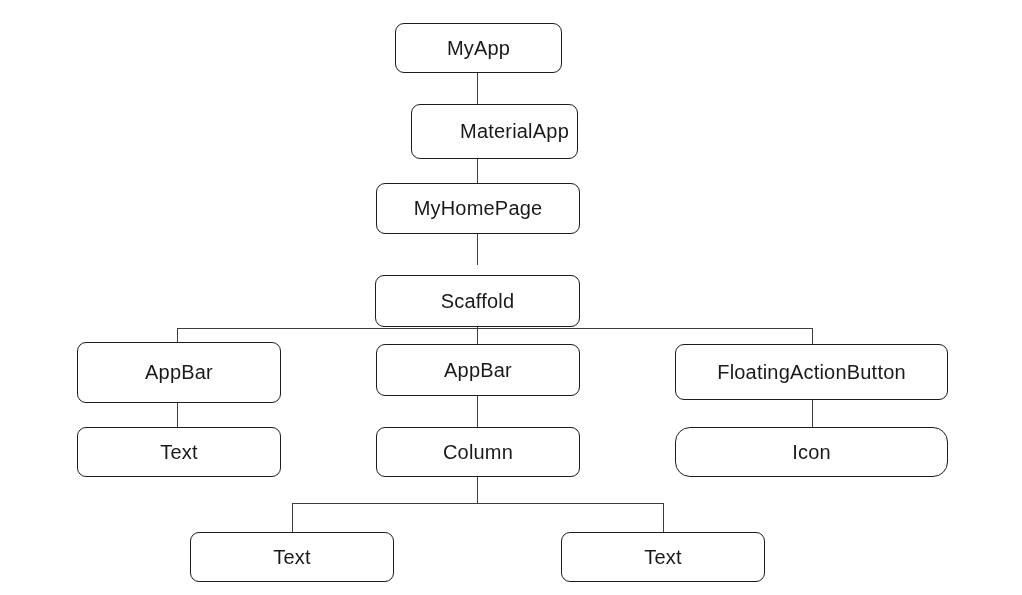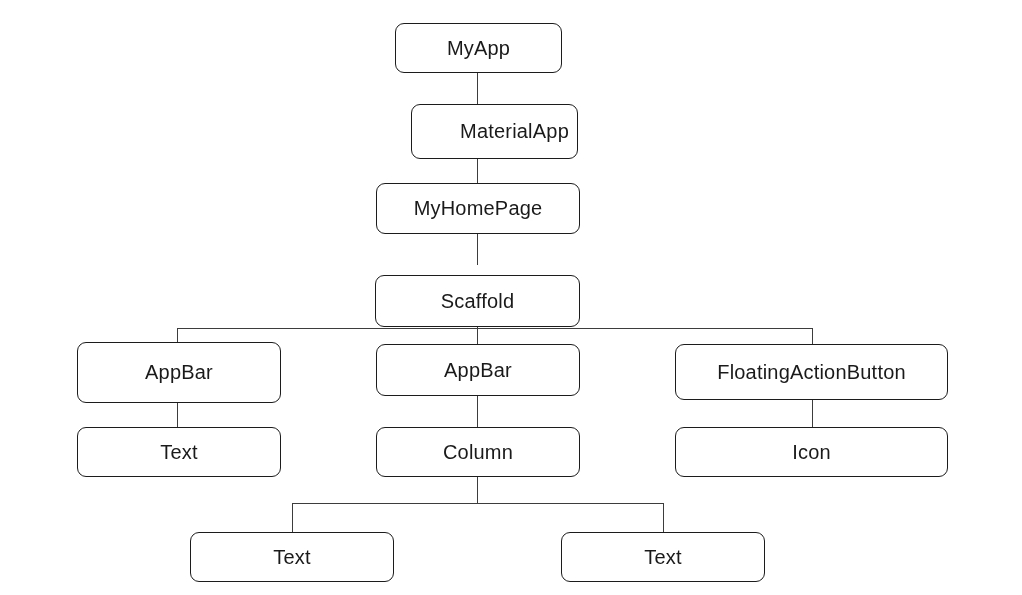--- a/index.html
+++ b/index.html
@@ -78,21 +78,21 @@
     </div>
     <div class="node" style="left: 675px; top: 344px; width: 273px; height: 56px;">
       <span>FloatingActionButton</span>
     </div>
     <div class="node" style="left: 77px; top: 427px; width: 204px; height: 50px;">
       <span>Text</span>
     </div>
     <div class="node" style="left: 376px; top: 427px; width: 204px; height: 50px; text-align: center;">
       <span>Column</span>
     </div>
-    <div class="node" style="left: 675px; top: 427px; width: 273px; height: 50px;">
+    <div class="node" style="left: 675px; top: 427px; width: 273px; height: 50px; border-radius: 15px;">
       <span>Icon</span>
     </div>
     <div class="node" style="left: 190px; top: 532px; width: 204px; height: 50px;">
       <span>Text</span>
     </div>
     <div class="node" style="left: 561px; top: 532px; width: 204px; height: 50px;">
       <span>Text</span>
     </div>
   </div>
 

